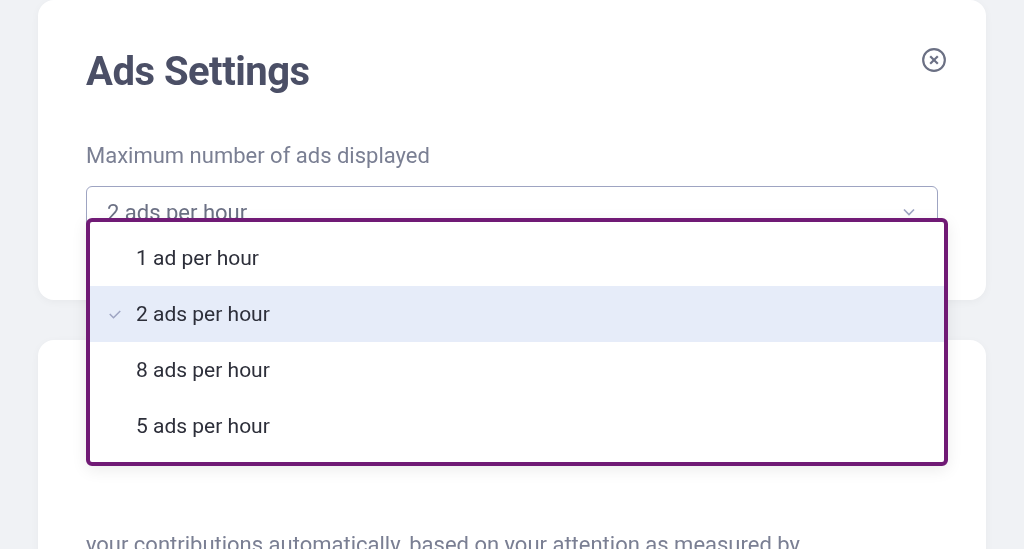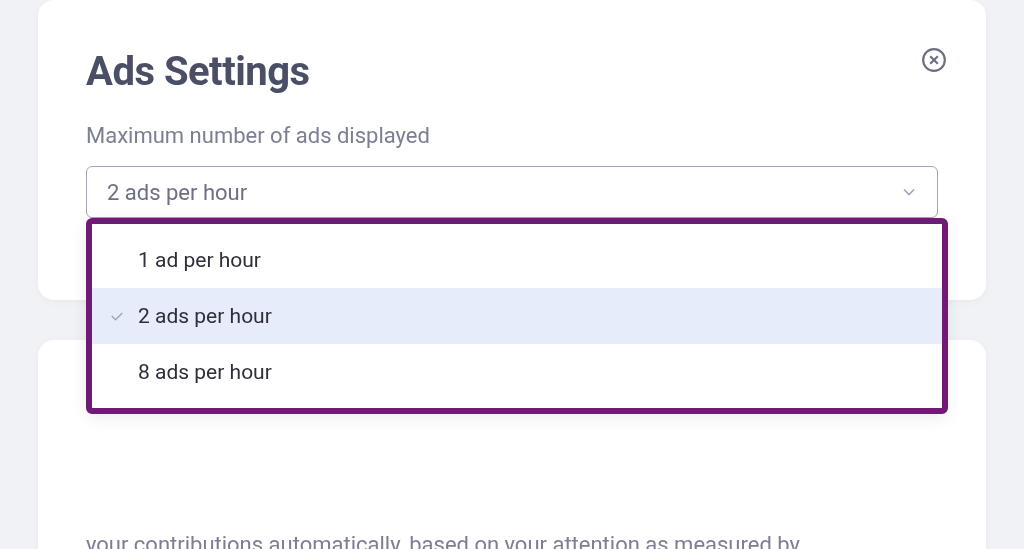--- a/index.html
+++ b/index.html
@@ -46,21 +46,21 @@
       color: #6b7084;
     }
     .close-icon svg { width: 26px; height: 26px; }
     .page-title {
       font-size: 40px;
       font-weight: 700;
       color: #4b4f66;
       letter-spacing: -0.5px;
     }
     .field-label {
-      margin-top: 28px;
+      margin-top: 48px;
       font-size: 22px;
       font-weight: 400;
       color: #7a7f93;
     }
     .select-box {
       position: relative;
       margin-top: 18px;
       height: 52px;
       border: 1px solid #9ea4c2;
       border-radius: 6px;
@@ -83,21 +83,21 @@
       display: flex;
       align-items: center;
     }
     .chevron svg { width: 20px; height: 20px; }
     .dropdown {
       position: absolute;
       left: 86px;
       right: 76px;
       top: 218px;
       background: #fff;
-      border: 6px solid #701a75;
+      border: 4px solid #701a75;
       border-radius: 6px;
       box-shadow: 0 4px 16px rgba(0,0,0,0.08);
       z-index: 10;
       padding: 8px 0;
     }
     .dropdown-option {
       display: flex;
       align-items: center;
       height: 56px;
       padding: 0 20px 0 46px;
@@ -163,15 +163,18 @@
     <span class="check-icon">
       <svg viewBox="0 0 24 24" fill="none" stroke="currentColor" stroke-width="2">
         <polyline points="5 12 10 17 19 8"></polyline>
       </svg>
     </span>
     <span>2 ads per hour</span>
   </div>
   <div class="dropdown-option">
     <span>8 ads per hour</span>
   </div>
+  <div class="dropdown-option">
+    <span>5 ads per hour</span>
+  </div>
 </div>
 
 <div class="body-text">your contributions automatically, based on your attention as measured by</div>
 
 </body></html>

